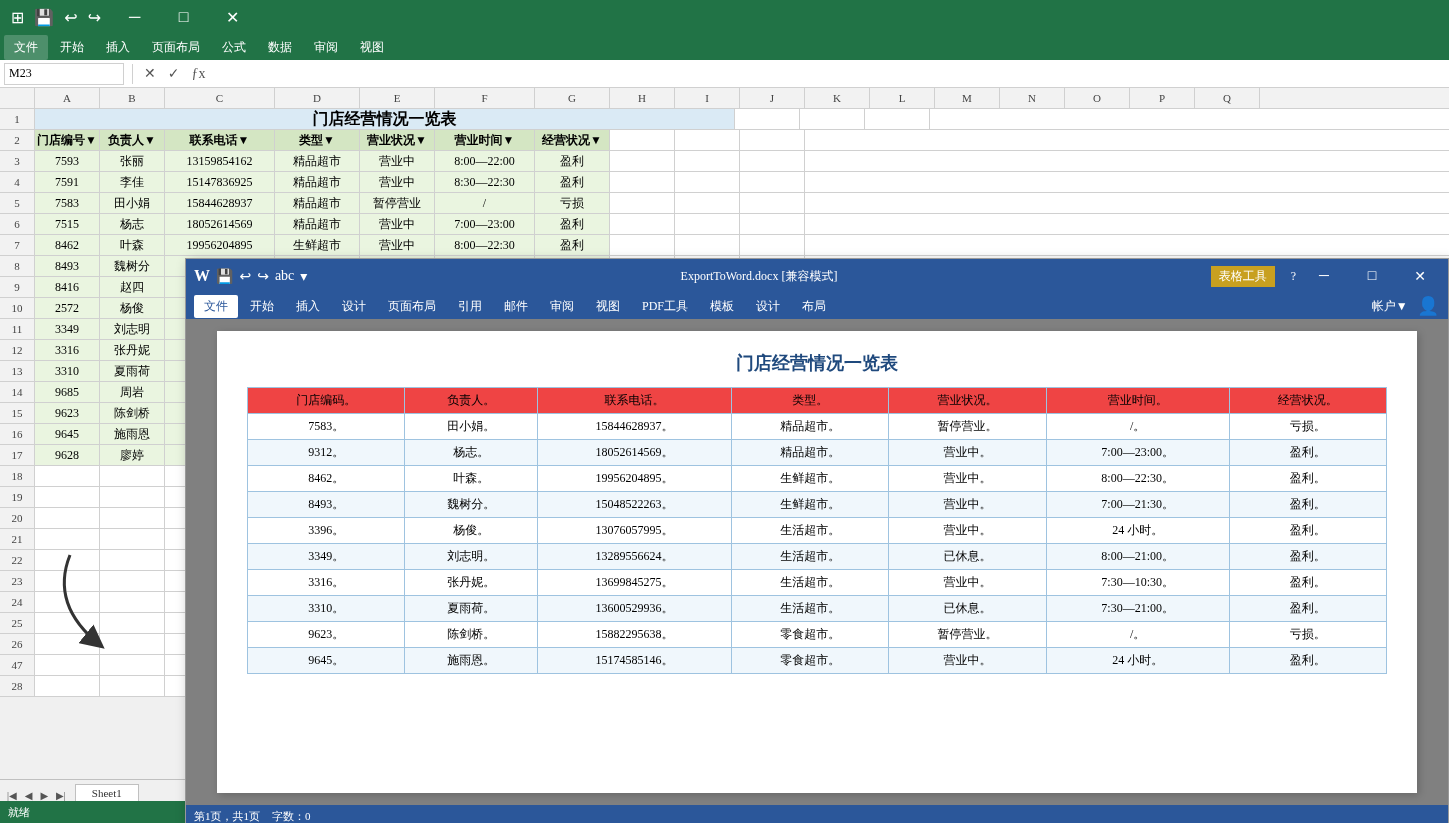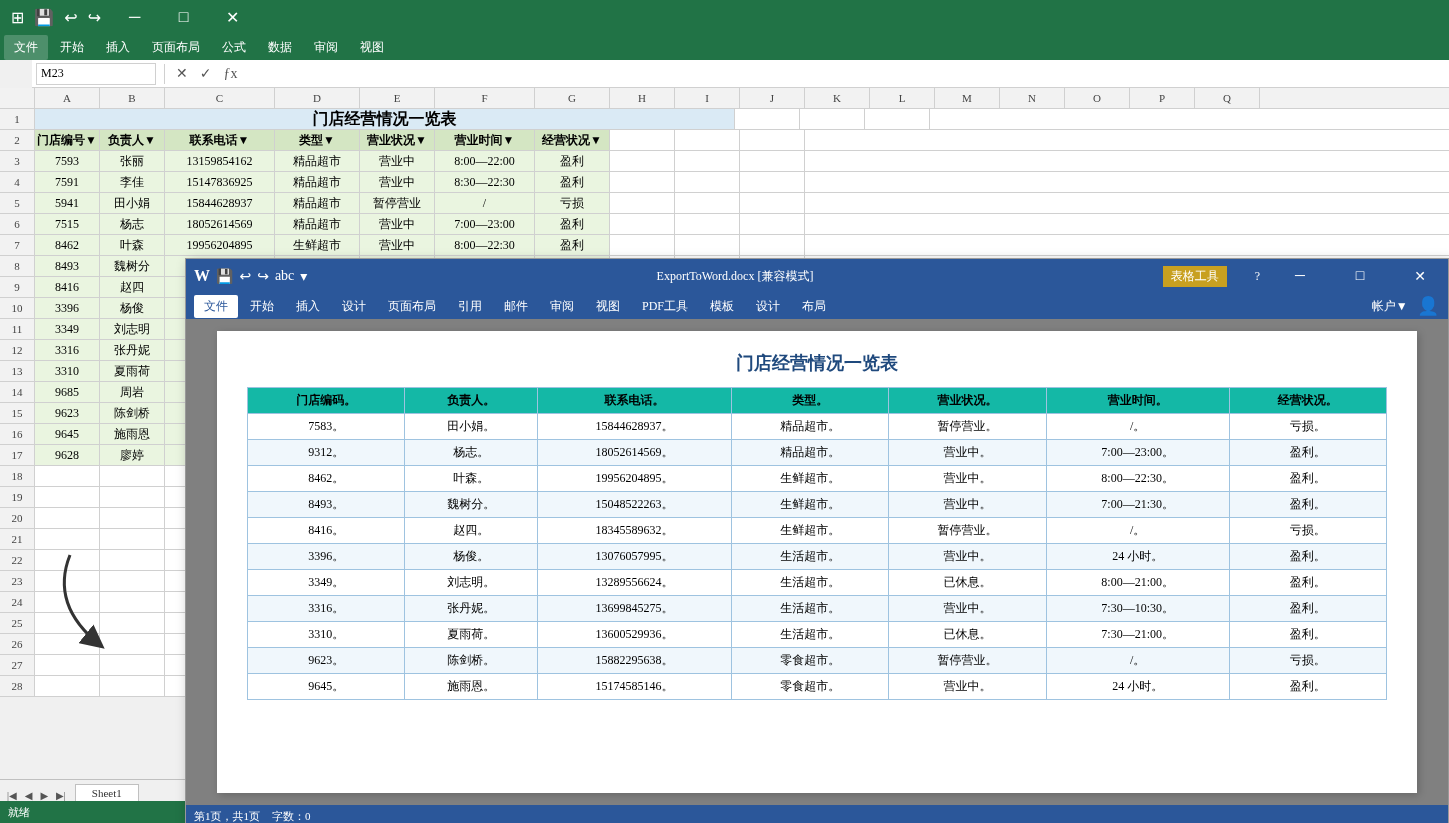--- a/index.html
+++ b/index.html
@@ -24,21 +24,20 @@
 
     
     .formula-bar {
       height: 28px;
       background: white;
       border-bottom: 1px solid #d0d0d0;
       display: flex;
       align-items: center;
       padding: 0 4px;
       gap: 4px;
-      margin-left: 32px;
     }
     .cell-name-box {
       width: 120px;
       height: 22px;
       border: 1px solid #d0d0d0;
       display: flex;
       align-items: center;
       padding: 0 4px;
       font-size: 12px;
     }
@@ -175,21 +174,21 @@
       background: #2b579a;
       display: flex;
       align-items: center;
       padding: 0 8px;
       color: white;
       font-size: 12px;
     }
     .word-title-icons { display: flex; align-items: center; gap: 6px; }
     .word-icon { font-size: 14px; }
     .word-title-text { flex: 1; text-align: center; font-size: 12px; }
-    .word-title-right { display: flex; align-items: center; gap: 20px; }
+    .word-title-right { display: flex; align-items: center; gap: 8px; }
     .word-title-btn { width: 40px; height: 34px; display: flex; align-items: center; justify-content: center; color: white; font-size: 14px; cursor: pointer; }
 
     
     .word-ribbon-menu {
       height: 26px;
       background: #2b579a;
       display: flex;
       align-items: center;
       padding: 0 8px;
       gap: 2px;
@@ -233,22 +232,22 @@
       width: 100%;
       border-collapse: collapse;
       font-size: 12px;
     }
     .word-table th, .word-table td {
       border: 1px solid #9ec3e0;
       padding: 4px 8px;
       text-align: center;
     }
     .word-table th {
-      background: #14b8a6;
-      font-weight: bold;
+      background: #ef4444;
+      font-weight: normal;
     }
     .word-table tr:nth-child(even) td { background: #f0f7fc; }
     .word-table tr:nth-child(odd) td { background: white; }
 
     
     .excel-status-bar {
       height: 22px;
       background: #217346;
       display: flex;
       align-items: center;
@@ -401,21 +400,21 @@
           <div class="cell data-cell cw-d">精品超市</div>
           <div class="cell data-cell cw-e">营业中</div>
           <div class="cell data-cell cw-f">8:30—22:30</div>
           <div class="cell data-cell cw-g">盈利</div>
           <div class="cell cw-h"></div>
           <div class="cell cw-i"></div>
           <div class="cell cw-j"></div>
         </div>
         <div class="grid-row">
           <div class="row-num cw-rn">5</div>
-          <div class="cell data-cell cw-a">5941</div>
+          <div class="cell data-cell cw-a">7583</div>
           <div class="cell data-cell cw-b">田小娟</div>
           <div class="cell data-cell cw-c">15844628937</div>
           <div class="cell data-cell cw-d">精品超市</div>
           <div class="cell data-cell cw-e">暂停营业</div>
           <div class="cell data-cell cw-f">/</div>
           <div class="cell data-cell cw-g">亏损</div>
           <div class="cell cw-h"></div>
           <div class="cell cw-i"></div>
           <div class="cell cw-j"></div>
         </div>
@@ -466,21 +465,21 @@
           <div class="cell data-cell cw-d">生鲜超市</div>
           <div class="cell data-cell cw-e">暂停营业</div>
           <div class="cell data-cell cw-f">/</div>
           <div class="cell data-cell cw-g">亏损</div>
           <div class="cell cw-h"></div>
           <div class="cell cw-i"></div>
           <div class="cell cw-j"></div>
         </div>
         <div class="grid-row">
           <div class="row-num cw-rn">10</div>
-          <div class="cell data-cell cw-a">3396</div>
+          <div class="cell data-cell cw-a">2572</div>
           <div class="cell data-cell cw-b">杨俊</div>
           <div class="cell data-cell cw-c">13076057995</div>
           <div class="cell data-cell cw-d">生活超市</div>
           <div class="cell data-cell cw-e">营业中</div>
           <div class="cell data-cell cw-f">24小时</div>
           <div class="cell data-cell cw-g">盈利</div>
           <div class="cell cw-h"></div>
           <div class="cell cw-i"></div>
           <div class="cell cw-j"></div>
         </div>
@@ -689,21 +688,21 @@
           <div class="cell cw-c"></div>
           <div class="cell cw-d"></div>
           <div class="cell cw-e"></div>
           <div class="cell cw-f"></div>
           <div class="cell cw-g"></div>
           <div class="cell cw-h"></div>
           <div class="cell cw-i"></div>
           <div class="cell cw-j"></div>
         </div>
         <div class="grid-row">
-          <div class="row-num cw-rn">27</div>
+          <div class="row-num cw-rn">47</div>
           <div class="cell cw-a"></div>
           <div class="cell cw-b"></div>
           <div class="cell cw-c"></div>
           <div class="cell cw-d"></div>
           <div class="cell cw-e"></div>
           <div class="cell cw-f"></div>
           <div class="cell cw-g"></div>
           <div class="cell cw-h"></div>
           <div class="cell cw-i"></div>
           <div class="cell cw-j"></div>
@@ -833,29 +832,20 @@
                 <td>盈利。</td>
               </tr>
               <tr>
                 <td>8493。</td>
                 <td>魏树分。</td>
                 <td>15048522263。</td>
                 <td>生鲜超市。</td>
                 <td>营业中。</td>
                 <td>7:00—21:30。</td>
                 <td>盈利。</td>
-              </tr>
-              <tr>
-                <td>8416。</td>
-                <td>赵四。</td>
-                <td>18345589632。</td>
-                <td>生鲜超市。</td>
-                <td>暂停营业。</td>
-                <td>/。</td>
-                <td>亏损。</td>
               </tr>
               <tr>
                 <td>3396。</td>
                 <td>杨俊。</td>
                 <td>13076057995。</td>
                 <td>生活超市。</td>
                 <td>营业中。</td>
                 <td>24 小时。</td>
                 <td>盈利。</td>
               </tr>

